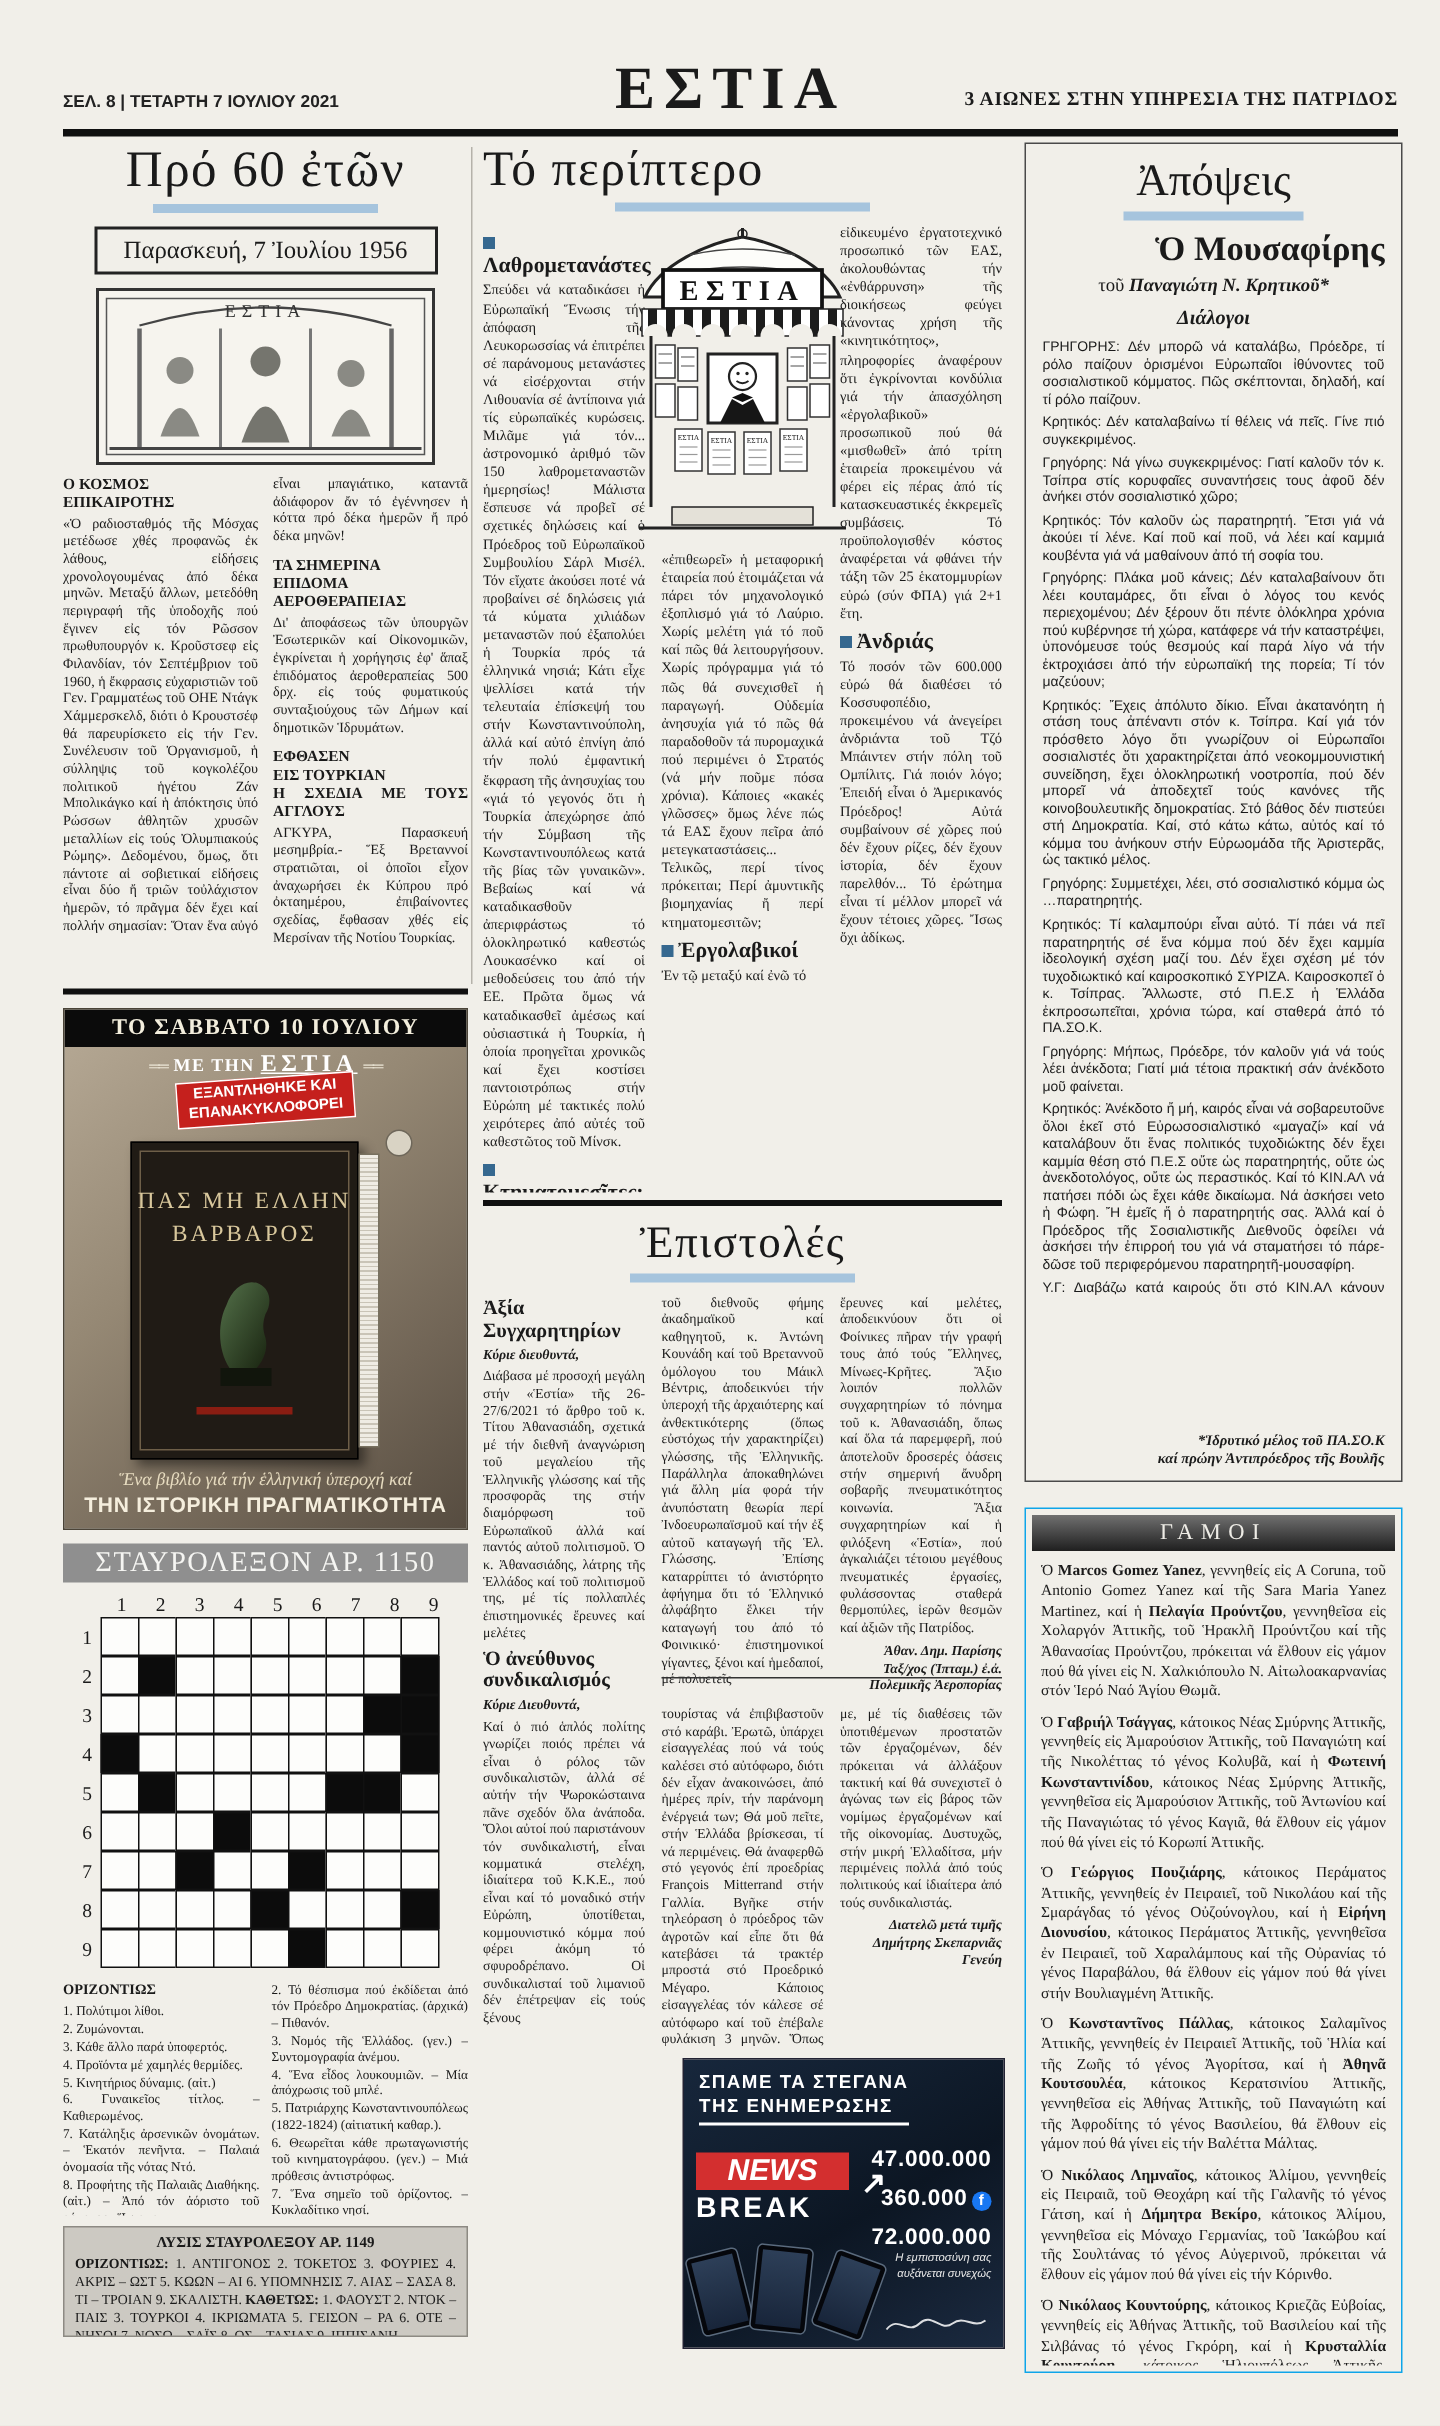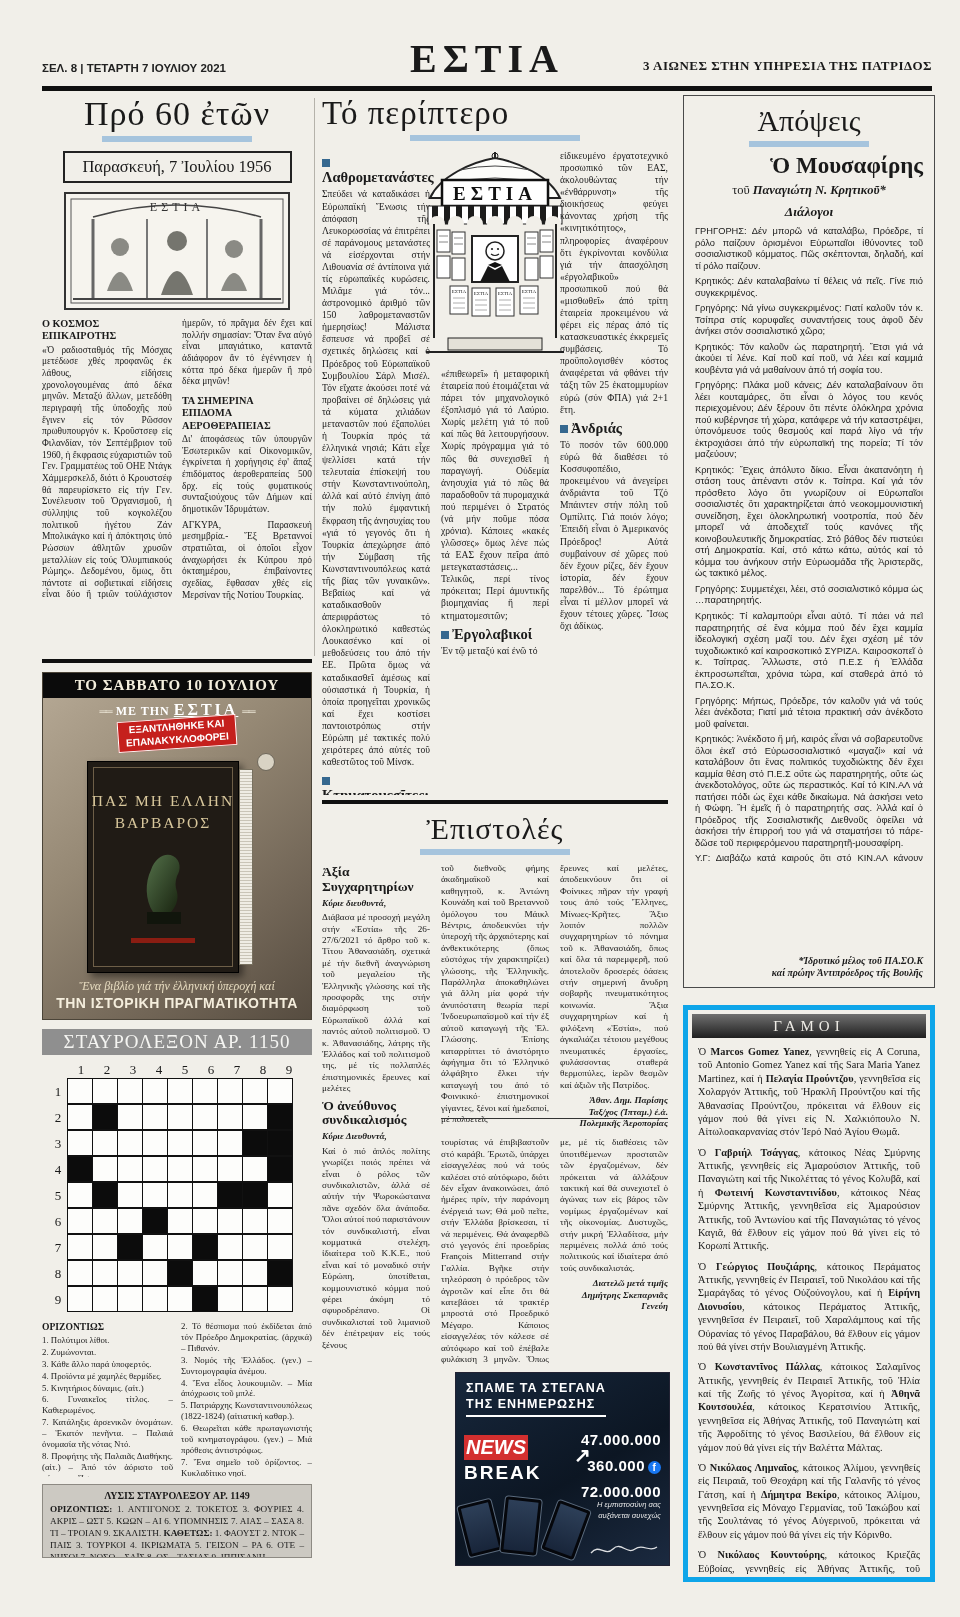--- a/index.html
+++ b/index.html
@@ -73,21 +73,21 @@
   #letters .lcol{width:108px;}
   #letters p{margin:0 0 4px;}
   .lethead{font-weight:bold;font-size:13.5px;line-height:1.1;margin:2px 0 3px;white-space:pre-line;}
   .sal{font-weight:bold;font-style:italic;margin:0 0 3px;}
   .sig{text-align:right;font-style:italic;font-weight:bold;white-space:pre-line;margin:3px 0 8px;}
   #let-divider{position:absolute;left:119px;right:0;top:255px;height:1px;background:#333;}
   
   #newsad{position:absolute;left:455px;top:1372px;width:213px;height:192px;background:linear-gradient(150deg,#17273c,#0c1623 55%,#1b2a40);border:1px solid #223;color:#fff;font-family:"Liberation Sans",sans-serif;overflow:hidden;}
   #newsad .headline{margin:8px 10px 0;font-weight:bold;font-size:12.5px;letter-spacing:1px;line-height:1.25;white-space:pre-line;border-bottom:2px solid #fff;padding-bottom:3px;display:inline-block;}
   #news-logo{position:absolute;left:8px;top:62px;}
-  #news-logo .nw{background:#d32f2f;color:#fff;font-weight:bold;font-style:italic;font-size:20px;padding:1px 2px;display:inline-block;}
+  #news-logo .nw{background:#d32f2f;color:#fff;font-weight:bold;font-style:italic;font-size:20px;padding:1px 21px;display:inline-block;}
   #news-logo .bk{color:#fff;font-weight:bold;font-size:19px;letter-spacing:2px;display:block;margin-top:2px;}
   .phone{position:absolute;background:#05070c;border:1px solid #5a6a7d;border-radius:4px;}
   .phone .scr{position:absolute;inset:3px;background:linear-gradient(#2d3f58,#18253a);}
   #arrow{position:absolute;left:118px;top:70px;color:#fff;font-size:20px;font-weight:bold;}
   #stats{position:absolute;right:8px;top:58px;text-align:right;}
   #stats .num{font-weight:bold;font-size:15px;margin-bottom:9px;letter-spacing:.5px;}
   #fb{display:inline-block;width:13px;height:13px;border-radius:50%;background:#1877f2;color:#fff;font-size:10px;font-weight:bold;text-align:center;line-height:13px;margin-left:3px;}
   #news-notes{position:absolute;right:8px;top:126px;text-align:right;font-size:7.5px;font-style:italic;color:#e8e8e8;white-space:pre-line;line-height:1.5;}
   #squiggle{position:absolute;right:10px;bottom:6px;opacity:.85;}
   
@@ -95,21 +95,21 @@
   #op-title{font-size:30px;text-align:center;}
   #op-article{margin-top:6px;font-size:23px;font-weight:bold;text-align:right;}
   #op-byline{margin-top:4px;text-align:center;font-size:12.5px;}
   #op-byline .name{font-weight:bold;font-style:italic;}
   #op-sub{margin-top:6px;text-align:center;font-weight:bold;font-style:italic;font-size:13.5px;}
   #dialogue{margin-top:6px;height:640px;overflow:hidden;font-family:"Liberation Sans",sans-serif;font-size:9.3px;line-height:1.24;text-align:justify;}
   #dialogue p{margin:0 0 4px;}
   #dialogue .spk{}
   #op-footnote{position:absolute;right:11px;bottom:7px;text-align:right;font-style:italic;font-weight:bold;font-size:9.8px;white-space:pre-line;line-height:1.3;}
   
-  #gamoi{position:absolute;left:683px;top:1005px;width:252px;height:577px;border:5px solid #0ea5e9;box-sizing:border-box;background:#f1efe9;overflow:hidden;}
+  #gamoi{position:absolute;left:683px;top:1005px;width:252px;height:577px;border:1px solid #0ea5e9;box-sizing:border-box;background:#f1efe9;overflow:hidden;}
   #gamoi-band{margin:4px 4px 5px;height:24px;line-height:24px;background:linear-gradient(#707070,#1f1f1f);color:#eeece6;text-align:center;font-size:15px;letter-spacing:5px;}
   #gamoi-list{padding:2px 10px;font-size:10.3px;line-height:1.3;text-align:justify;height:534px;overflow:hidden;}
   #gamoi-list p{margin:0 0 7px;}
 </style>
 </head>
 <body>
 
 <div id="page">
 
   <div id="hdr">
@@ -144,20 +144,23 @@
     </svg>
 
     <div id="pro60-text">
         <div class="p60h">Ο ΚΟΣΜΟΣ
 ΕΠΙΚΑΙΡΟΤΗΣ</div>
         <p>«Ὁ ραδιοσταθμός τῆς Μόσχας μετέδωσε χθές προφανῶς ἐκ λάθους, εἰδήσεις χρονολογουμένας ἀπό δέκα μηνῶν. Μεταξύ ἄλλων, μετεδόθη περιγραφή τῆς ὑποδοχῆς πού ἔγινεν εἰς τόν Ρῶσσον πρωθυπουργόν κ. Κροῦστσεφ εἰς Φιλανδίαν, τόν Σεπτέμβριον τοῦ 1960, ἡ ἔκφρασις εὐχαριστιῶν τοῦ Γεν. Γραμματέως τοῦ ΟΗΕ Ντάγκ Χάμμερσκελδ, διότι ὁ Κρουστσέφ θά παρευρίσκετο εἰς τήν Γεν. Συνέλευσιν τοῦ Ὀργανισμοῦ, ἡ σύλληψις τοῦ κογκολέζου πολιτικοῦ ἡγέτου Ζάν Μπολικάγκο καί ἡ ἀπόκτησις ὑπό Ρώσσων ἀθλητῶν χρυσῶν μεταλλίων εἰς τούς Ὀλυμπιακούς Ρώμης». Δεδομένου, ὅμως, ὅτι πάντοτε αἱ σοβιετικαί εἰδήσεις εἶναι δύο ἤ τριῶν τοὐλάχιστον ἡμερῶν, τό πρᾶγμα δέν ἔχει καί πολλήν σημασίαν: Ὅταν ἕνα αὐγό εἶναι μπαγιάτικο, καταντᾶ ἀδιάφορον ἄν τό ἐγέννησεν ἡ κόττα πρό δέκα ἡμερῶν ἤ πρό δέκα μηνῶν!</p>
         <div class="p60h">ΤΑ ΣΗΜΕΡΙΝΑ
 ΕΠΙΔΟΜΑ
 ΑΕΡΟΘΕΡΑΠΕΙΑΣ</div>
         <p>Δι' ἀποφάσεως τῶν ὑπουργῶν Ἐσωτερικῶν καί Οἰκονομικῶν, ἐγκρίνεται ἡ χορήγησις ἐφ' ἅπαξ ἐπιδόματος ἀεροθεραπείας 500 δρχ. εἰς τούς φυματικούς συνταξιούχους τῶν Δήμων καί δημοτικῶν Ἱδρυμάτων.</p>
+        <div class="p60h">ΕΦΘΑΣΕΝ
+ΕΙΣ ΤΟΥΡΚΙΑΝ
+Η ΣΧΕΔΙΑ ΜΕ ΤΟΥΣ ΑΓΓΛΟΥΣ</div>
         <p>ΑΓΚΥΡΑ, Παρασκευή μεσημβρία.- Ἕξ Βρεταννοί στρατιῶται, οἱ ὁποῖοι εἶχον ἀναχωρήσει ἐκ Κύπρου πρό ὀκταημέρου, ἐπιβαίνοντες σχεδίας, ἔφθασαν χθές εἰς Μερσίναν τῆς Νοτίου Τουρκίας.</p>
       </div>
     <div id="ruleL"></div>
 
     <div id="bookad">
       <div id="bookad-band">ΤΟ ΣΑΒΒΑΤΟ 10 ΙΟΥΛΙΟΥ</div>
       <div id="bookad-with">
         <span class="deco">══</span>
         <span>ΜΕ ΤΗΝ</span>
         <span class="estia">ΕΣΤΙΑ</span>

